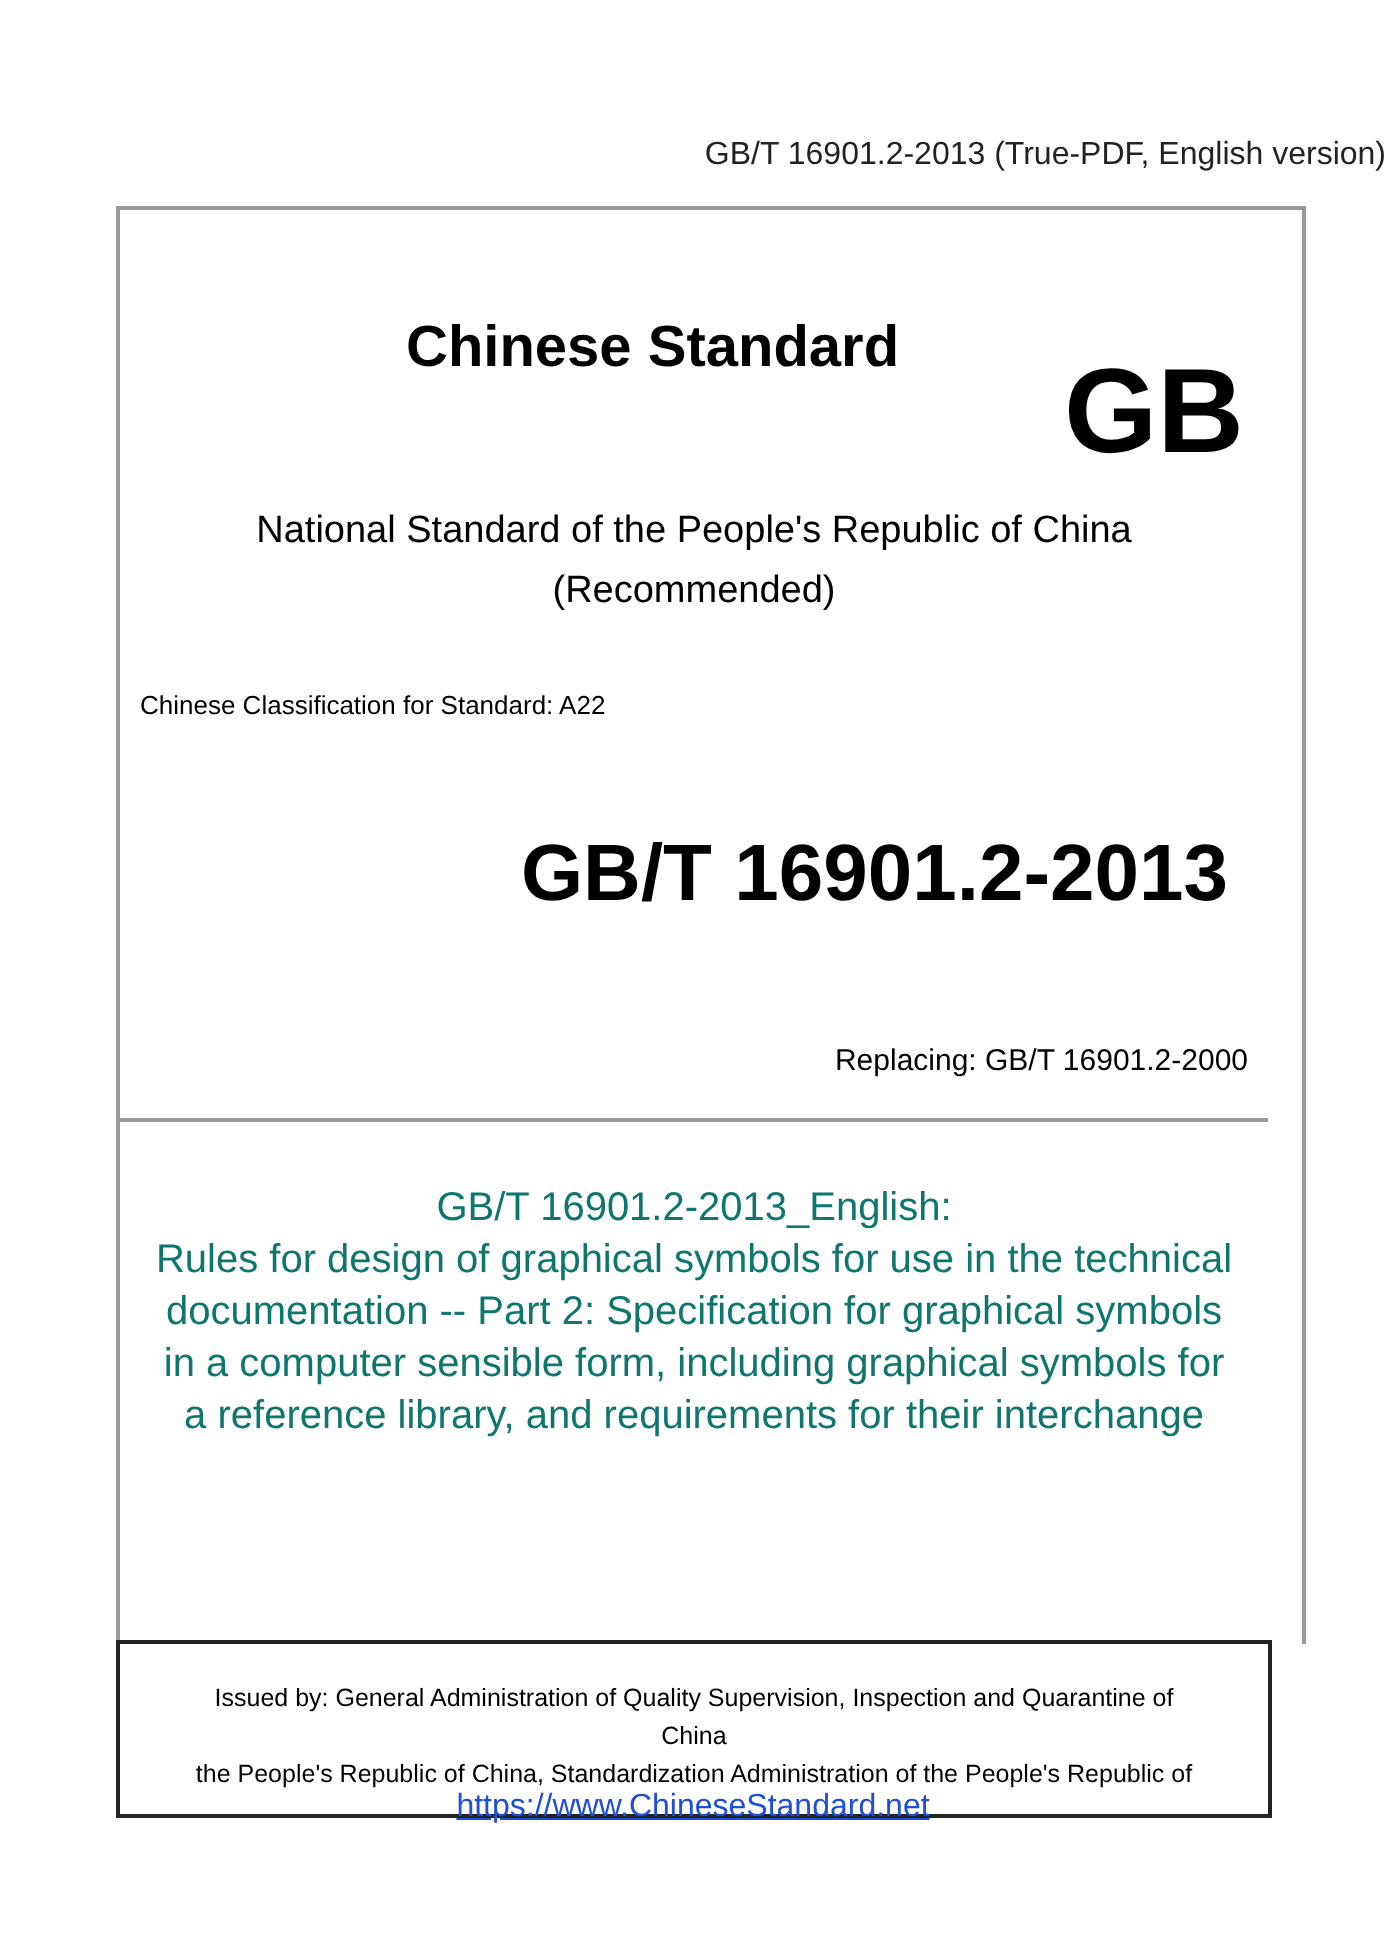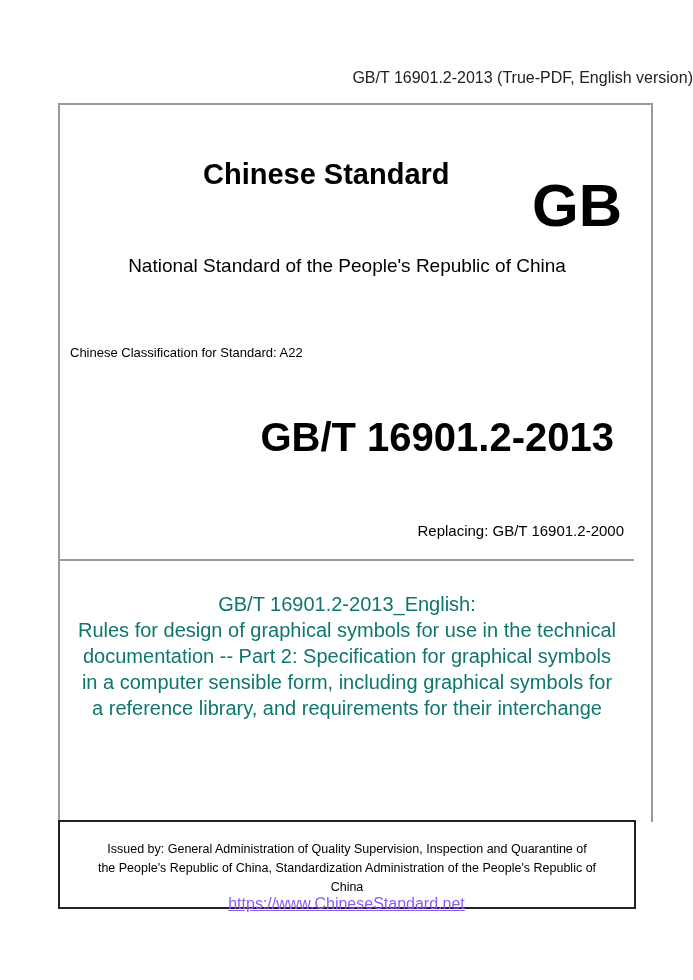--- a/index.html
+++ b/index.html
@@ -19,44 +19,45 @@
   .std-number { position: absolute; right: 20px; top: 310px; font-size: 40px; font-weight: bold; }
   .replacing { position: absolute; right: 10px; top: 417px; font-size: 15px; }
   .english-title { position: absolute; left: 0; top: 486px; width: 574px; text-align: center;
                    font-size: 20px; line-height: 26px; color: #0f766e; }
   .english-title div { white-space: nowrap; }
   .issued-box { position: absolute; left: 58px; top: 820px; width: 574px; height: 67px;
                 border: 2px solid #222; box-sizing: content-box; text-align: center;
                 font-size: 12.5px; line-height: 19px; padding-top: 18px; }
   .issued-box div { white-space: nowrap; }
   .site-link { position: absolute; left: 0; top: 895px; width: 693px; text-align: center;
-               font-size: 16px; color: #8b5cf6; text-decoration: underline; }
+               font-size: 16px; color: #1d4ed8; text-decoration: underline; }
 </style>
 </head>
 <body>
 
 <div class="header-title">GB/T 16901.2-2013 (True-PDF, English version)</div>
 
 <div class="outer-box">
   <div class="top-section">
     <div class="cs-title">Chinese Standard</div>
     <div class="gb-mark">GB</div>
     <div class="national">National Standard of the People's Republic of China</div>
+    <div class="recommended">(Recommended)</div>
     <div class="classification">Chinese Classification for Standard: A22</div>
     <div class="std-number">GB/T 16901.2-2013</div>
     <div class="replacing">Replacing: GB/T 16901.2-2000</div>
   </div>
   <div class="english-title">
     <div>GB/T 16901.2-2013_English:</div>
     <div>Rules for design of graphical symbols for use in the technical</div>
     <div>documentation -- Part 2: Specification for graphical symbols</div>
     <div>in a computer sensible form, including graphical symbols for</div>
     <div>a reference library, and requirements for their interchange</div>
   </div>
 </div>
 
 <div class="issued-box">
   <div>Issued by: General Administration of Quality Supervision, Inspection and Quarantine of</div>
+  <div>China</div>
   <div>the People's Republic of China, Standardization Administration of the People's Republic of</div>
-  <div>China</div>
 </div>
 
 <a class="site-link">https://www.ChineseStandard.net</a>
 
 </body></html>

